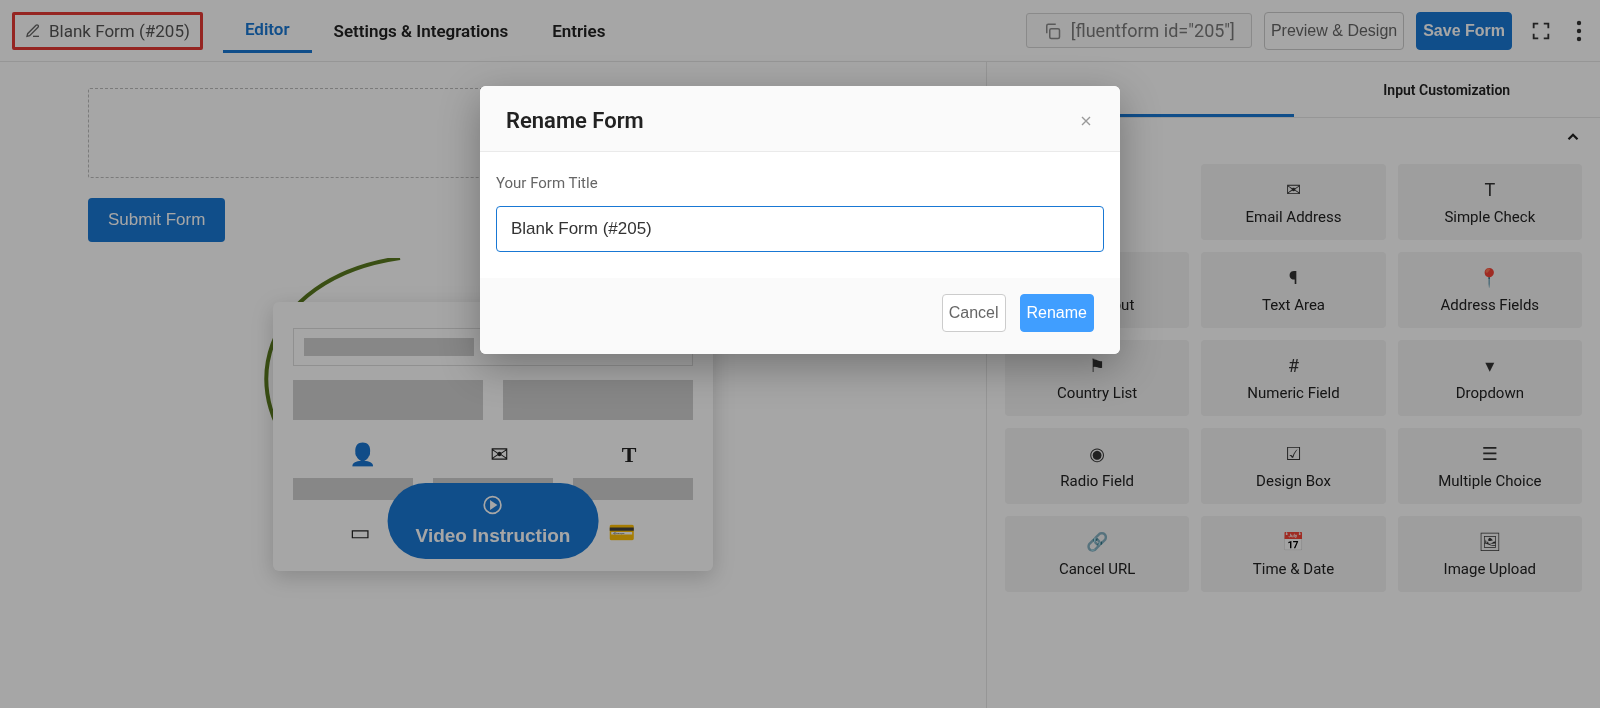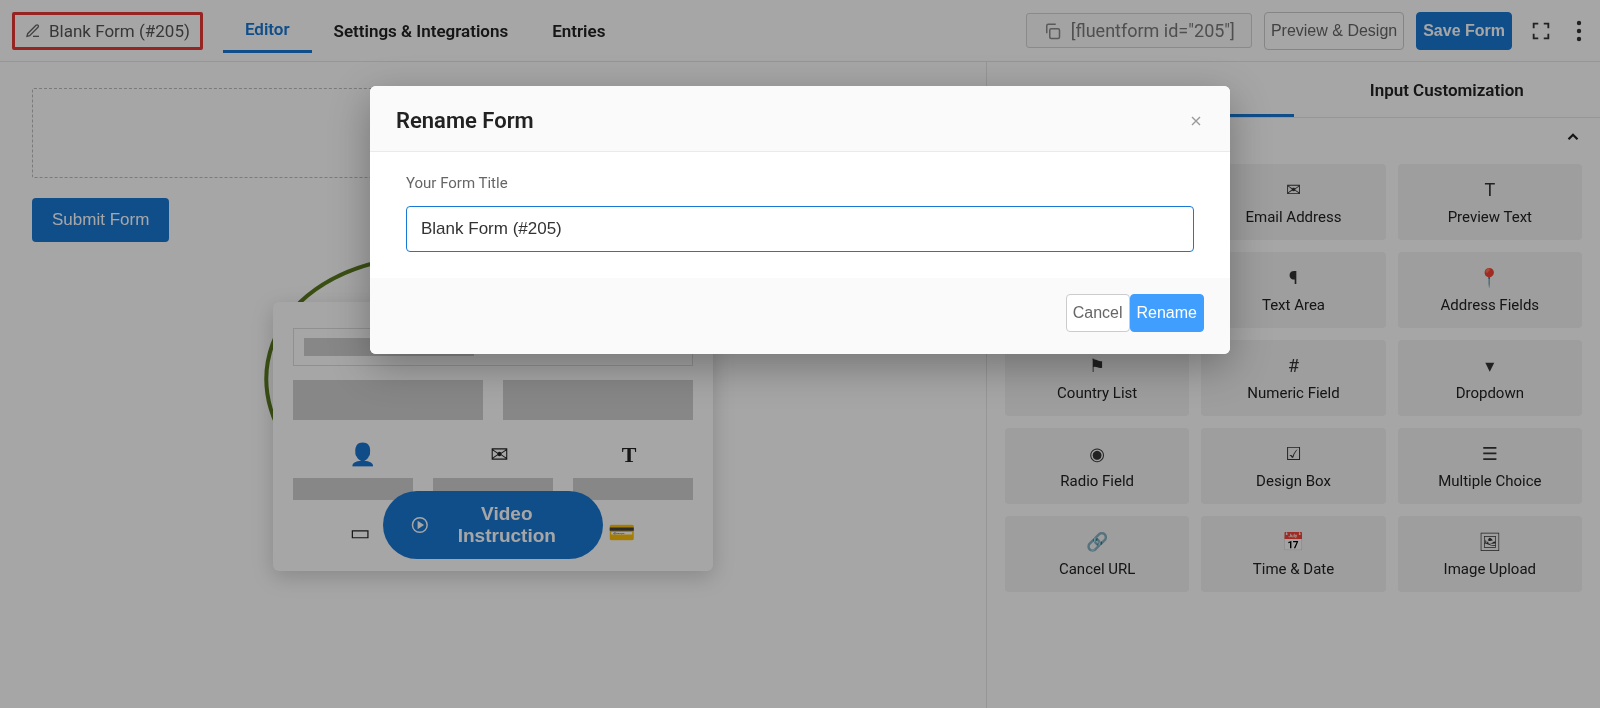--- a/index.html
+++ b/index.html
@@ -80,21 +80,21 @@
   }
   .topbar-right { display: flex; align-items: center; gap: 12px; }
 
   
   .main {
     display: flex;
     height: calc(100% - 62px);
   }
   .canvas-col {
     flex: 1;
-    padding: 26px 32px;
+    padding: 26px 88px;
     position: relative;
   }
   .side-col {
     width: 614px;
     border-left: 1px solid #e6e6e6;
     display: flex;
     flex-direction: column;
   }
 
   
@@ -157,34 +157,35 @@
     bottom: 12px;
     background: #1978d4;
     color: #fff;
     border: none;
     border-radius: 999px;
     padding: 12px 28px;
     font-size: 19px;
     font-weight: 600;
     display: flex; align-items: center; gap:10px;
     cursor: pointer;
+    flex-direction: column;
   }
   .arrow-svg {
     position:absolute;
     left: 200px; top: 196px;
     pointer-events:none;
   }
 
   
   .side-tabs {
     display:flex; border-bottom:1px solid #e6e6e6; height:56px;
   }
   .side-tab {
     flex:1; display:flex; align-items:center; justify-content:center;
-    font-size:17px; font-weight:600; color:#222; cursor:pointer;
+    font-size:14px; font-weight:600; color:#222; cursor:pointer;
   }
   .side-tab.active { color:#1978d4; }
   .side-tab.active::after{}
 
   .field-section-hdr {
     display:flex; align-items:center; justify-content:flex-end;
     padding:10px 18px 0; color:#222;
   }
   .field-grid {
     display:grid;
@@ -204,43 +205,43 @@
   }
   .field-card .ico { font-size:18px; color:#333;}
 
   
   .overlay {
     position:absolute; inset:0; background:rgba(0,0,0,0.35);
   }
   .modal {
     position:absolute;
     left:50%; top:86px; transform:translateX(-50%);
-    width: 860px;
+    width: 640px;
     background:#fff;
     border-radius:6px;
     box-shadow:0 12px 40px rgba(0,0,0,0.3);
     overflow:hidden;
   }
   .modal-hdr {
     padding: 22px 26px 18px;
     border-bottom:1px solid #eaeaea;
     display:flex; align-items:center; justify-content:space-between;
     background:#fafafa;
   }
   .modal-hdr h2 { font-size:22px; font-weight:600; color:#222;}
   .modal-close { color:#999; cursor:pointer; font-size:18px; }
-  .modal-body { padding: 22px 36px 26px; }
+  .modal-body { padding: 22px 16px 26px; }
   .modal-body label { display:block; font-size:15px; color:#666; margin-bottom:14px;}
   .modal-body input {
     width:100%; padding:12px 14px; font-size:17px; color:#333;
     border:1px solid #1978d4; border-radius:4px; outline:none;
   }
   .modal-ftr {
     padding:16px 26px 22px; background:#fafafa;
-    display:flex; justify-content:flex-end; 
+    display:flex; justify-content:flex-end; gap:14px;
   }
 
   svg { display:block; }
 </style>
 </head>
 <body>
 
 <div class="topbar">
   <div class="title-box">
     <svg width="16" height="16" viewBox="0 0 24 24" fill="none" stroke="#666" stroke-width="2">
@@ -347,21 +348,21 @@
     </div>
     <div class="field-grid" id="field-grid">
 
     <div style="visibility: hidden;"></div>
         <div class="field-card">
           <div class="ico">✉</div>
           <div>Email Address</div>
         </div>
         <div class="field-card">
           <div class="ico">T</div>
-          <div>Preview Text</div>
+          <div>Simple Check</div>
         </div>
         <div class="field-card">
           <div class="ico">⌨</div>
           <div>Mask Input</div>
         </div>
         <div class="field-card">
           <div class="ico">¶</div>
           <div>Text Area</div>
         </div>
         <div class="field-card">

